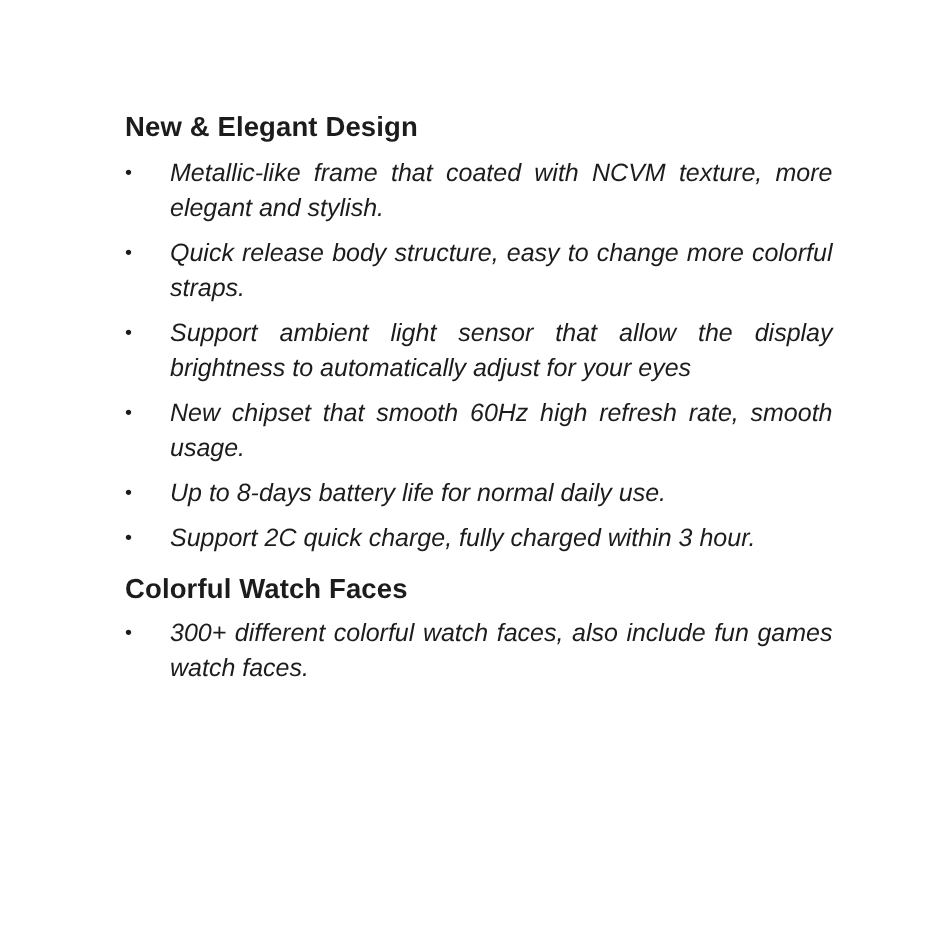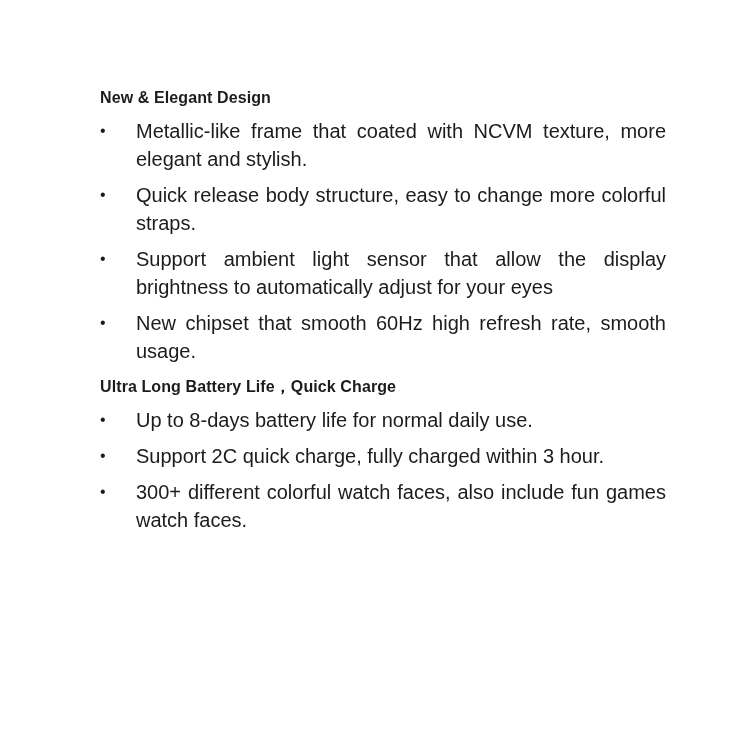--- a/index.html
+++ b/index.html
@@ -15,21 +15,21 @@
     color: #1c1c1c;
     overflow: hidden;
   }
   .page {
     position: absolute;
     left: 100px;
     top: 88px;
     width: 566px;
   }
   .section-heading {
-    font-size: 16px;
+    font-size: 22px;
     font-weight: bold;
     line-height: 1.3;
     margin: 12px 0 8px 0;
     letter-spacing: 0.1px;
   }
   .section-heading:first-child {
     margin-top: 0;
   }
   .bullet {
     display: flex;
@@ -40,20 +40,21 @@
   }
   .bullet-marker {
     flex: 0 0 36px;
     font-size: 16px;
     line-height: 1.75;
   }
   .bullet-text {
     flex: 1;
     text-align: justify;
     text-justify: inter-word;
+    font-style: italic;
   }
 </style>
 </head>
 <body>
 
 <div class="page">
 
   <div class="section-heading">New &amp; Elegant Design</div>
   <div class="bullet">
     <span class="bullet-marker">•</span>
@@ -66,28 +67,28 @@
 
   <div class="bullet">
     <span class="bullet-marker">•</span>
     <span class="bullet-text">Support ambient light sensor that  allow the display brightness  to automatically adjust for your eyes</span>
   </div>
   <div class="bullet">
     <span class="bullet-marker">•</span>
     <span class="bullet-text">New chipset that smooth 60Hz high refresh rate, smooth usage.</span>
   </div>
 
-  <div class="section-heading">Ultra Long Battery Life，Quick Charge</div>
   <div class="bullet">
     <span class="bullet-marker">•</span>
     <span class="bullet-text">Up to 8-days battery life for normal daily use.</span>
   </div>
   <div class="bullet">
     <span class="bullet-marker">•</span>
     <span class="bullet-text">Support 2C quick charge, fully charged within 3 hour.</span>
   </div>
 
+  <div class="section-heading">Colorful Watch Faces</div>
   <div class="bullet">
     <span class="bullet-marker">•</span>
     <span class="bullet-text">300+ different colorful watch faces, also include fun games watch faces.</span>
   </div>
 
 </div>
 
 </body></html>

